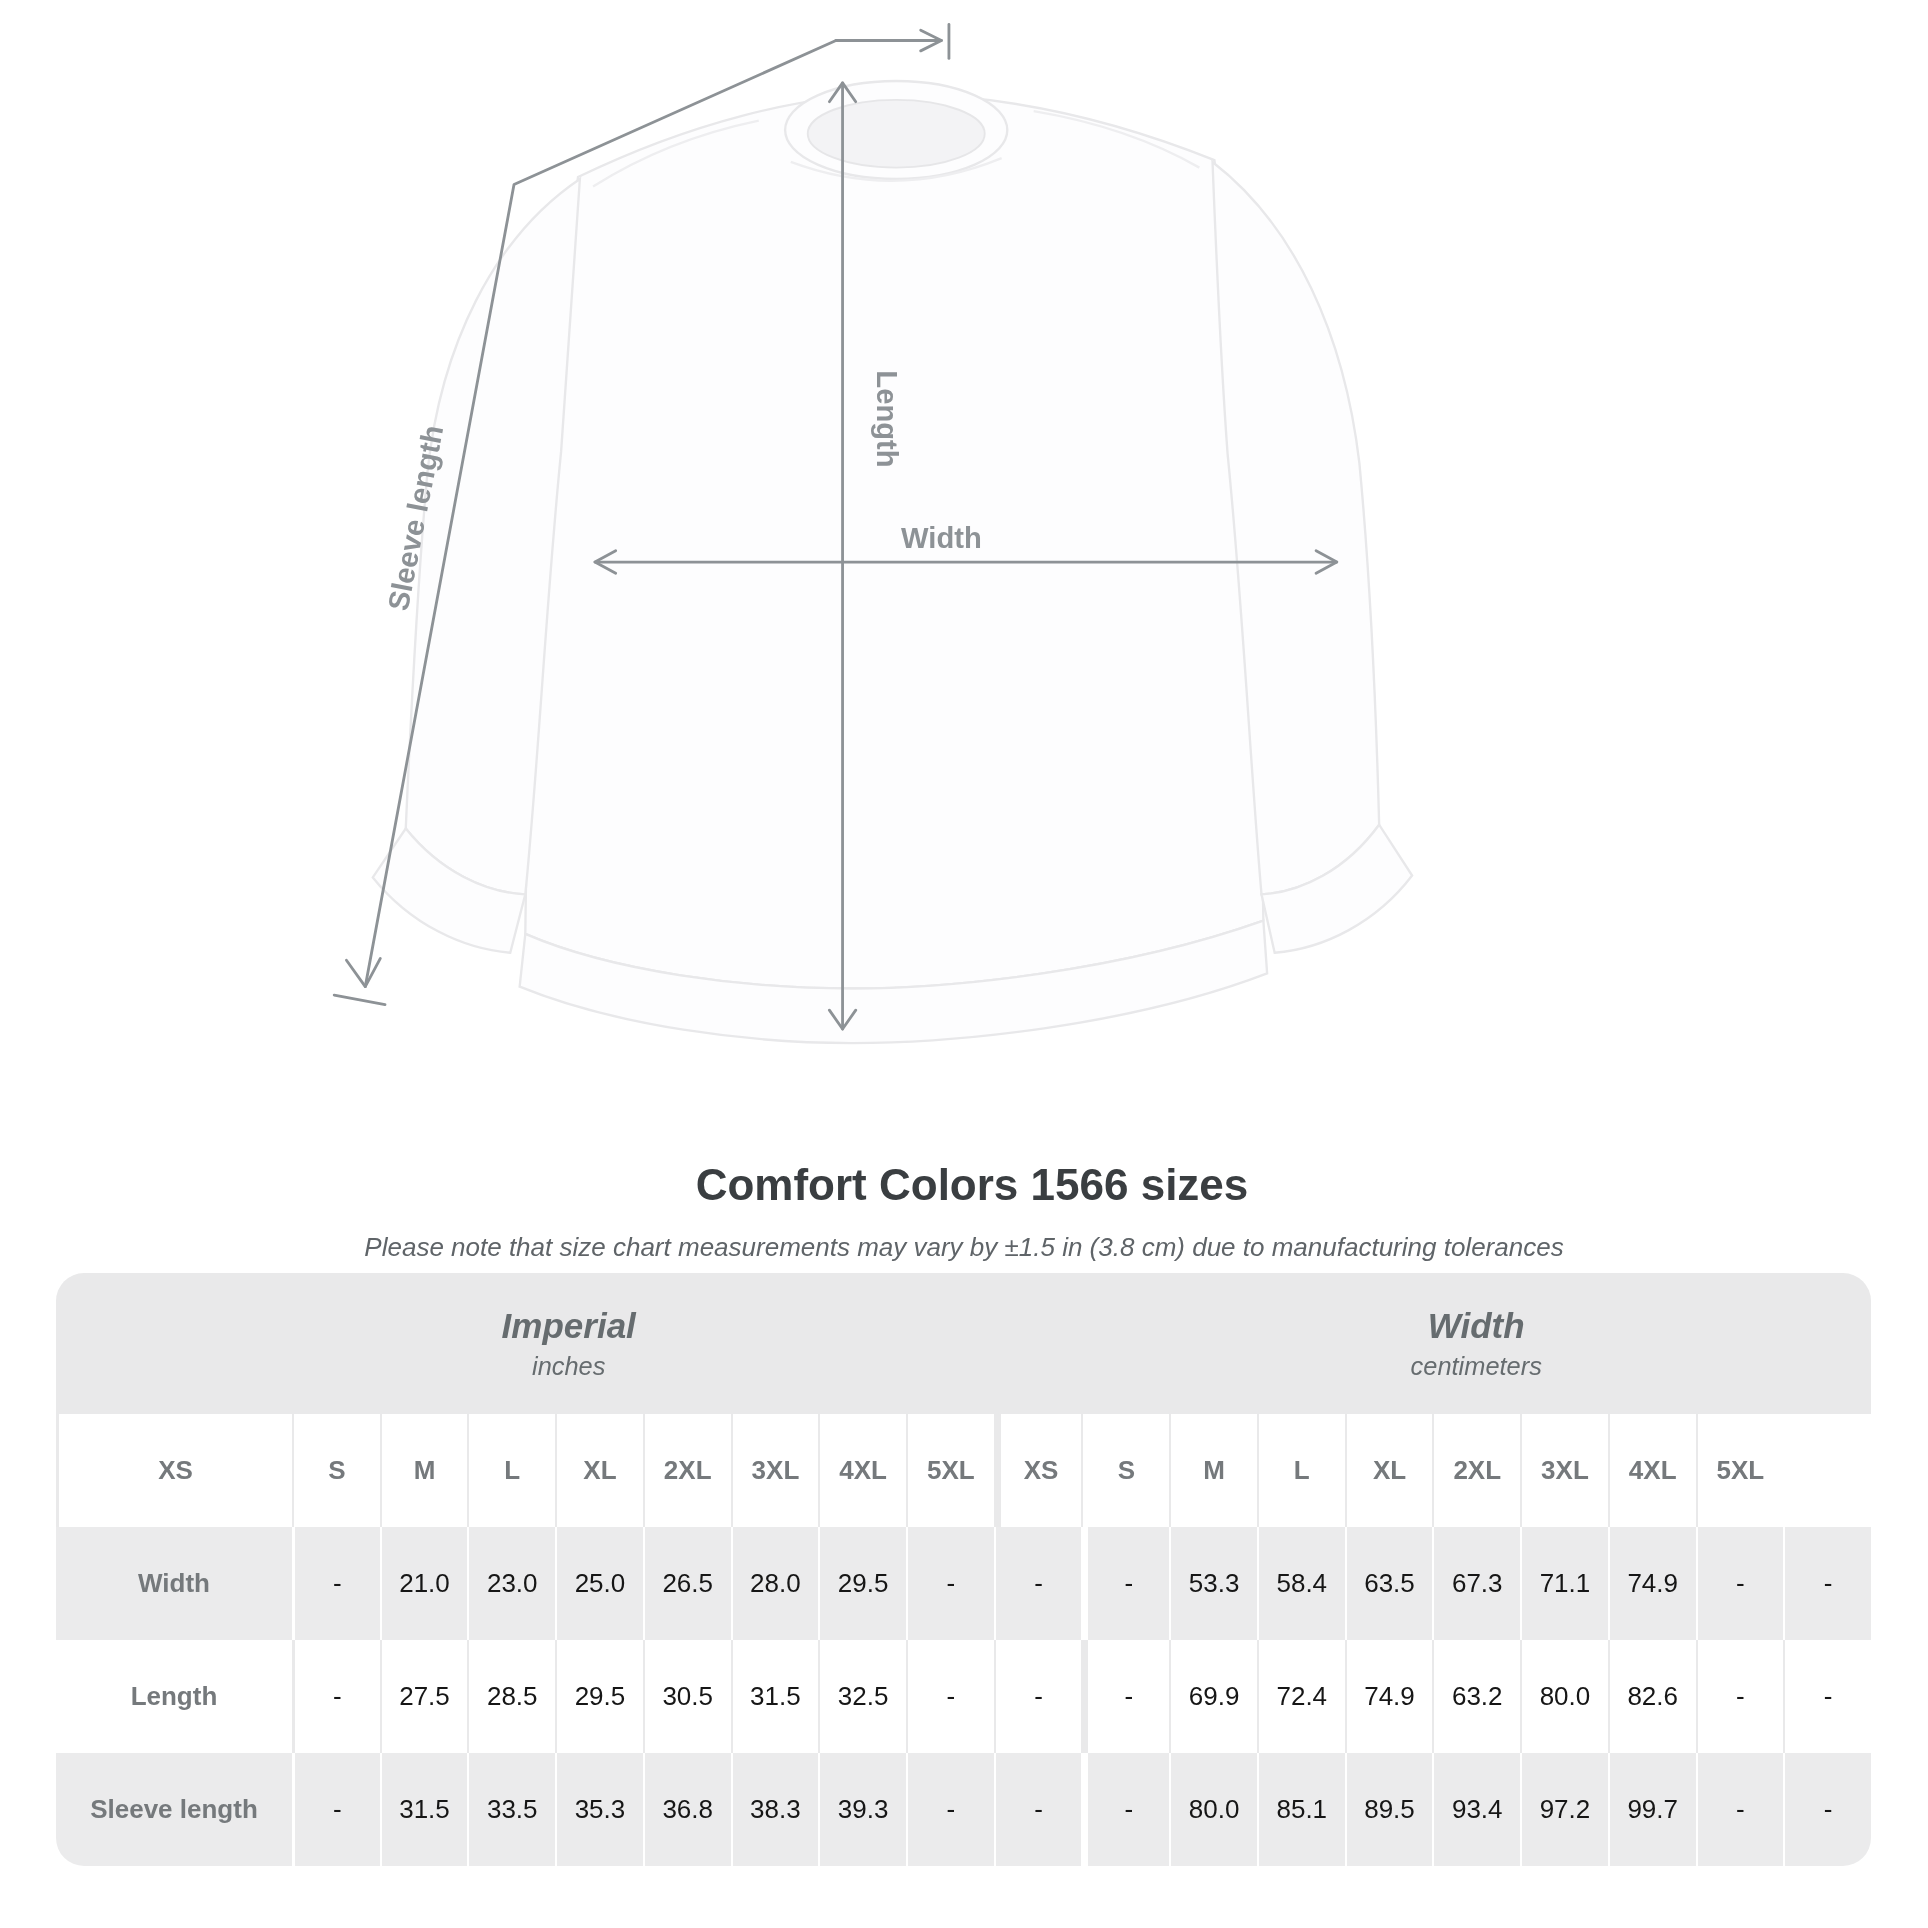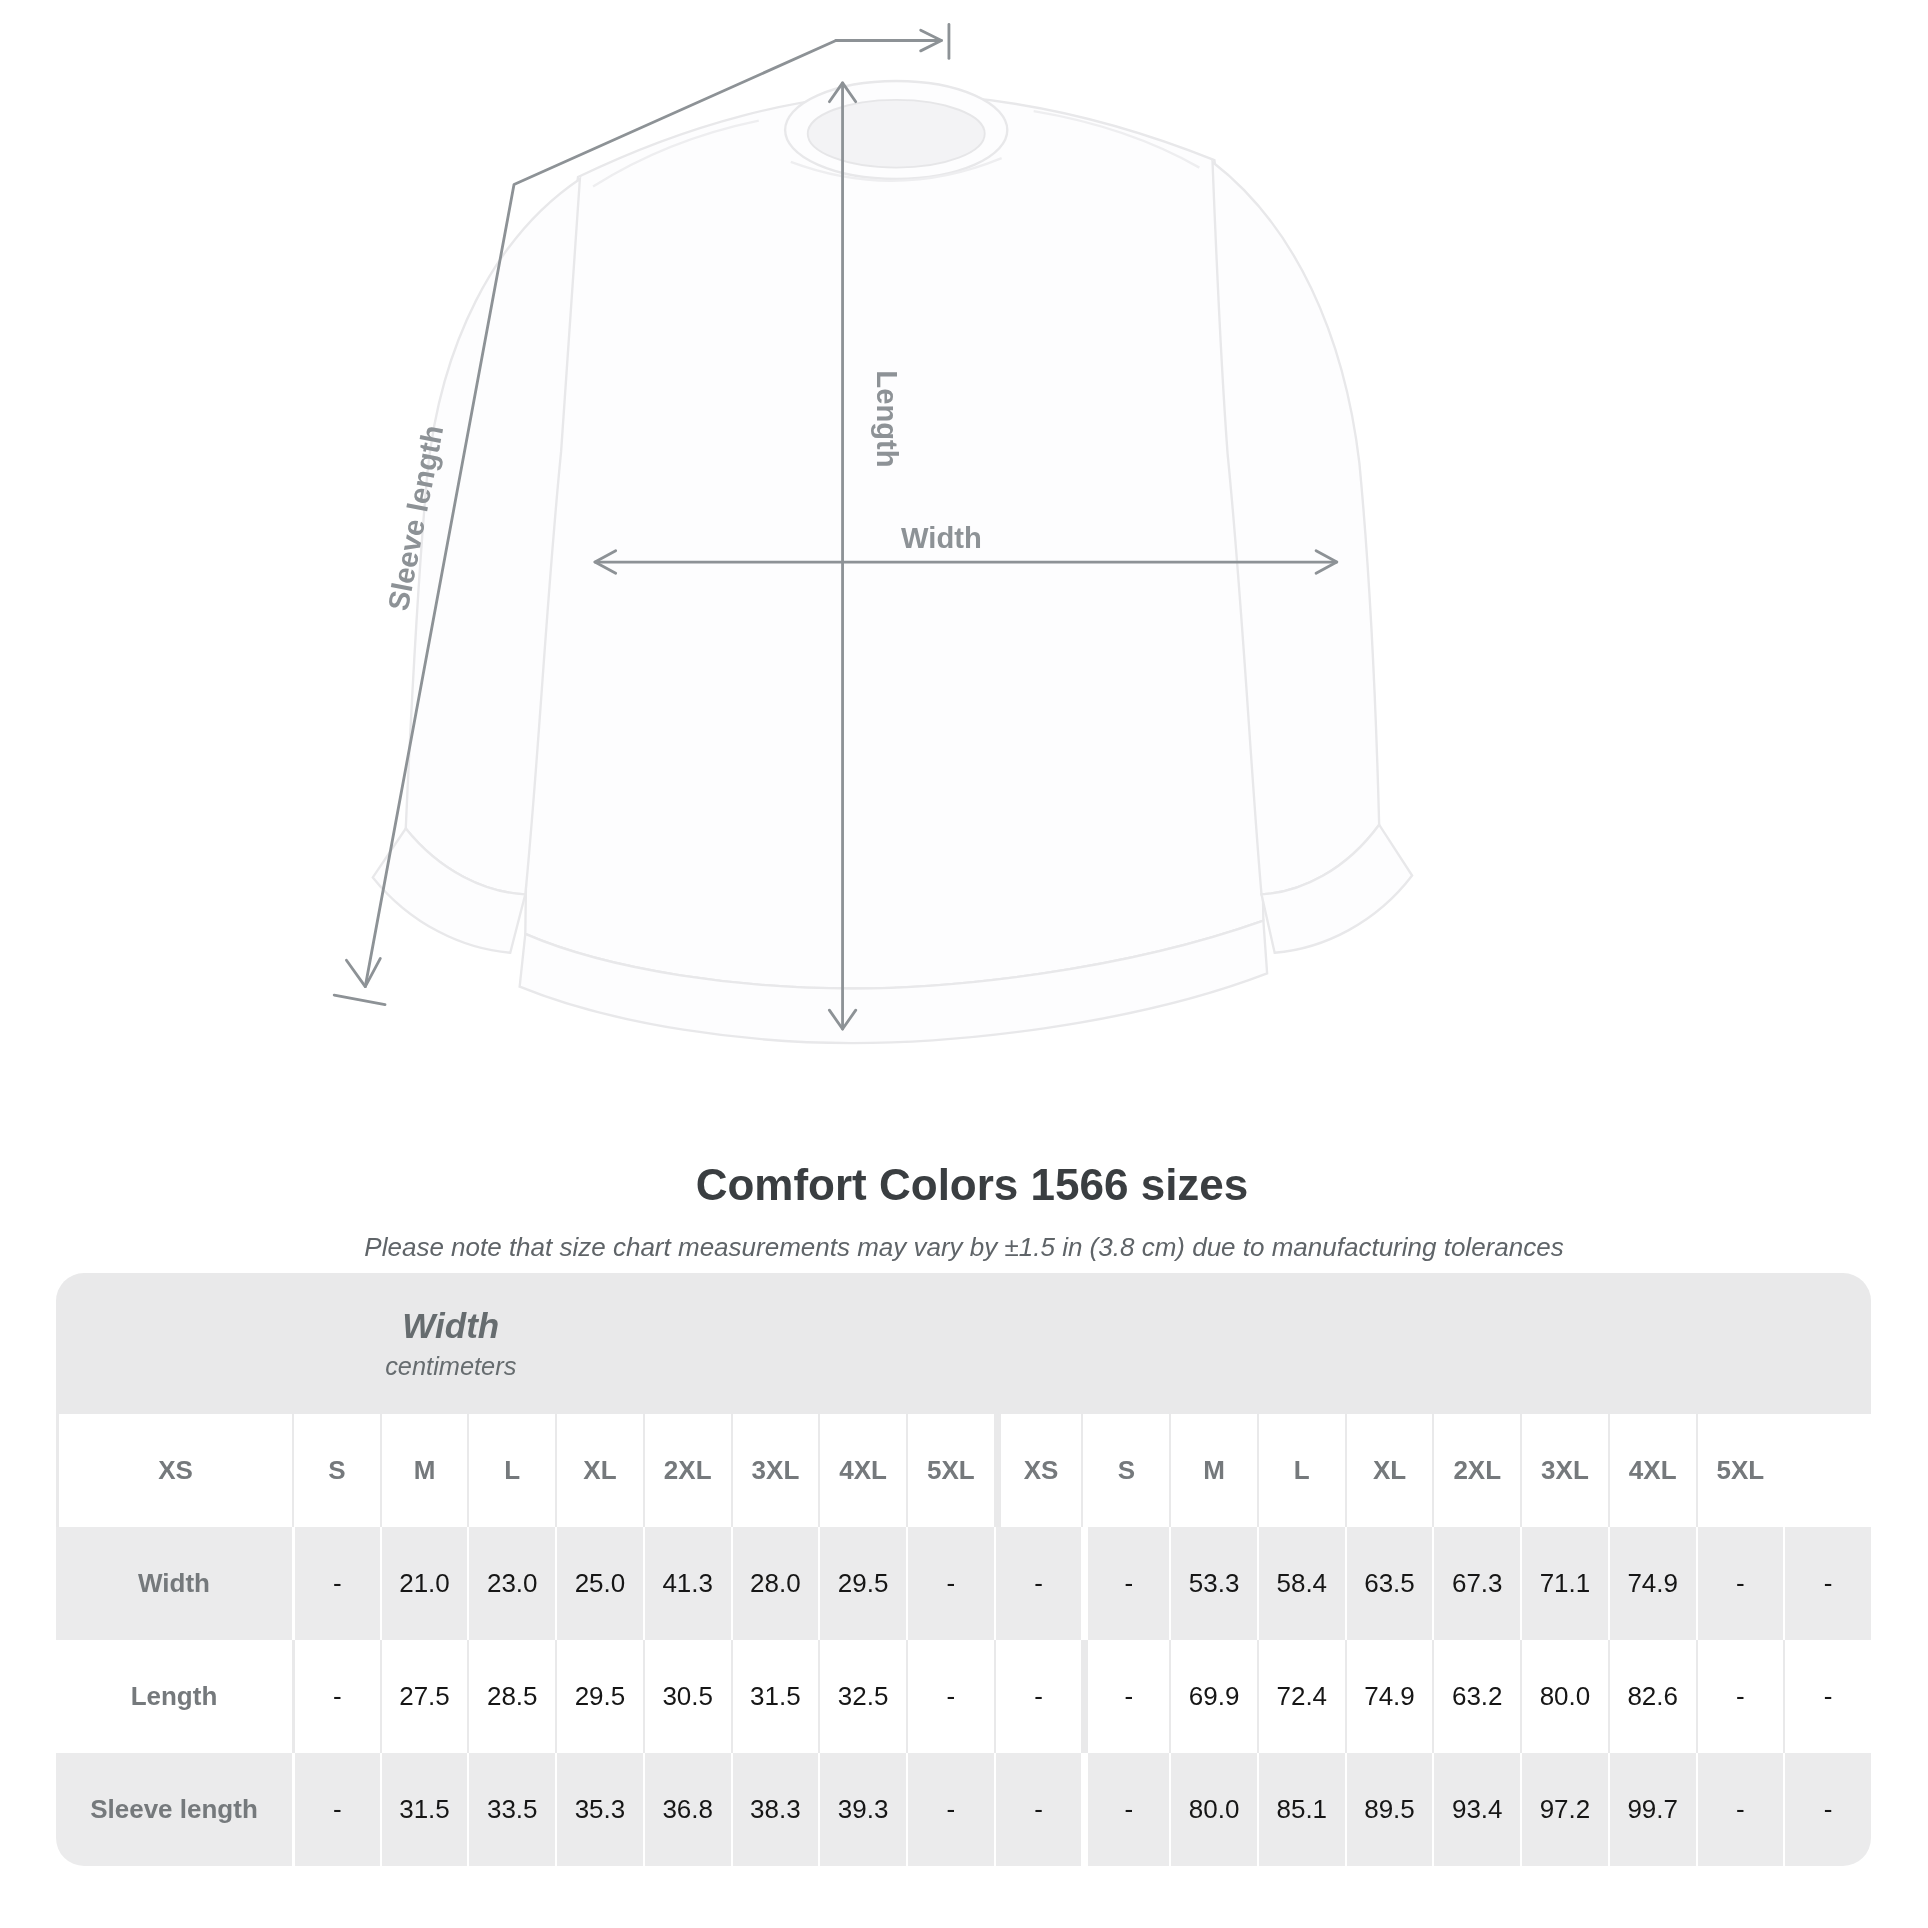--- a/index.html
+++ b/index.html
@@ -122,20 +122,24 @@
     <path class="meas" d="M 355 1057 L 409 1067"></path>
   </g>
   <text class="meas-label" x="452" y="552" text-anchor="middle" transform="rotate(-79 452 552)">Sleeve length</text>
 </svg>
 
 <div class="page-title">Comfort Colors 1566 sizes</div>
 <div class="page-subtitle">Please note that size chart measurements may vary by ±1.5 in (3.8 cm) due to manufacturing tolerances</div>
 
 <div class="tbl">
   <div class="band">
+    <div class="band-cell band-left">
+      <div class="band-title">Imperial</div>
+      <div class="band-sub">inches</div>
+    </div>
     <div class="band-cell band-right">
       <div class="band-title">Width</div>
       <div class="band-sub">centimeters</div>
     </div>
   </div>
   <div class="row white" id="size-header-row">
       <div class="cell hdr ds">XS</div>
       <div class="cell hdr d">S</div>
       <div class="cell hdr d">M</div>
       <div class="cell hdr d">L</div>
@@ -154,21 +158,21 @@
       <div class="cell hdr d">4XL</div>
       <div class="cell hdr d">5XL</div>
     </div>
   <div id="data-rows">
       <div class="row gray">
         <div class="cell rlabel">Width</div>
         <div class="cell val ds">-</div>
         <div class="cell val d">21.0</div>
         <div class="cell val d">23.0</div>
         <div class="cell val d">25.0</div>
-        <div class="cell val d">41.3</div>
+        <div class="cell val d">26.5</div>
         <div class="cell val d">28.0</div>
         <div class="cell val d">29.5</div>
         <div class="cell val d">-</div>
         <div class="cell val d">-</div>
         <div class="cell val dm">-</div>
         <div class="cell val d">53.3</div>
         <div class="cell val d">58.4</div>
         <div class="cell val d">63.5</div>
         <div class="cell val d">67.3</div>
         <div class="cell val d">71.1</div>

